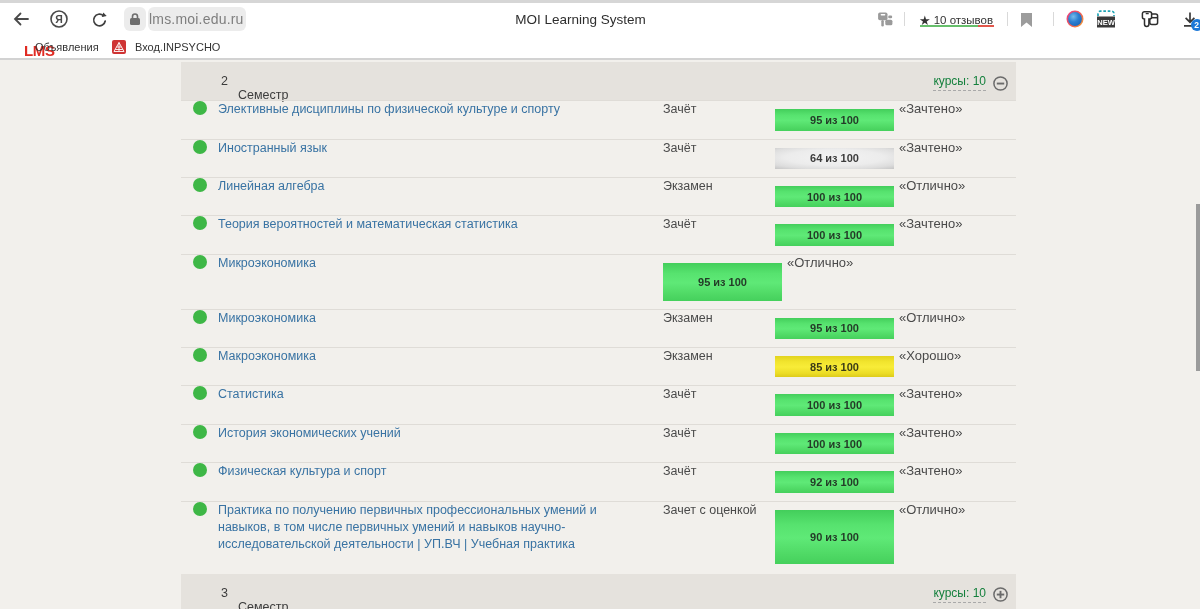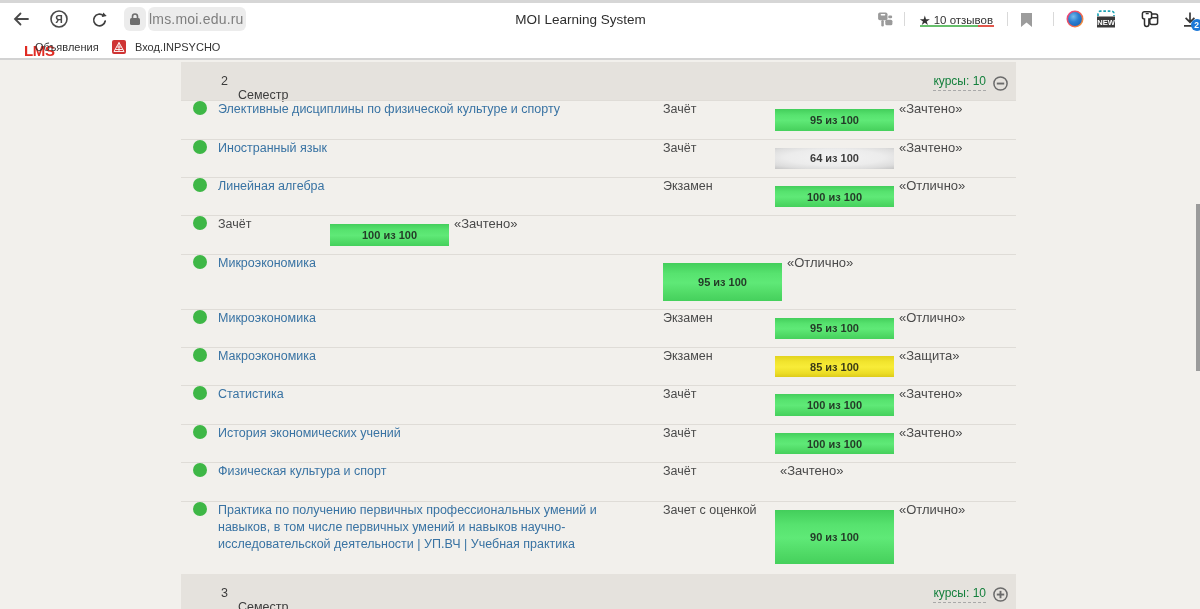--- a/index.html
+++ b/index.html
@@ -169,20 +169,21 @@
       </div>
       <div class="name">Линейная алгебра</div>
       <div class="exam">Экзамен</div>
       <div class="score g">100 из 100</div>
       <div class="grade">«Отлично»</div>
     </div>
   <div class="row" style="height:38.4px">
       <div class="dot">
         <i></i>
       </div>
+      <div class="name">Теория вероятностей и математическая статистика</div>
       <div class="exam">Зачёт</div>
       <div class="score g">100 из 100</div>
       <div class="grade">«Зачтено»</div>
     </div>
   <div class="row" style="height:55px">
       <div class="dot">
         <i></i>
       </div>
       <div class="name">Микроэкономика</div>
       <div class="score g">95 из 100</div>
@@ -197,21 +198,21 @@
       <div class="score g">95 из 100</div>
       <div class="grade">«Отлично»</div>
     </div>
   <div class="row" style="height:38.4px">
       <div class="dot">
         <i></i>
       </div>
       <div class="name">Макроэкономика</div>
       <div class="exam">Экзамен</div>
       <div class="score y">85 из 100</div>
-      <div class="grade">«Защита»</div>
+      <div class="grade">«Хорошо»</div>
     </div>
   <div class="row" style="height:38.4px">
       <div class="dot">
         <i></i>
       </div>
       <div class="name">Статистика</div>
       <div class="exam">Зачёт</div>
       <div class="score g">100 из 100</div>
       <div class="grade">«Зачтено»</div>
     </div>
@@ -223,20 +224,21 @@
       <div class="exam">Зачёт</div>
       <div class="score g">100 из 100</div>
       <div class="grade">«Зачтено»</div>
     </div>
   <div class="row" style="height:38.4px">
       <div class="dot">
         <i></i>
       </div>
       <div class="name">Физическая культура и спорт</div>
       <div class="exam">Зачёт</div>
+      <div class="score g">92 из 100</div>
       <div class="grade">«Зачтено»</div>
     </div>
   <div class="row" style="height:71px">
       <div class="dot">
         <i></i>
       </div>
       <div class="name">Практика по получению первичных профессиональных умений и<br>навыков, в том числе первичных умений и навыков научно-<br>исследовательской деятельности | УП.ВЧ | Учебная практика</div>
       <div class="exam">Зачет с оценкой</div>
       <div class="score g">90 из 100</div>
       <div class="grade">«Отлично»</div>

